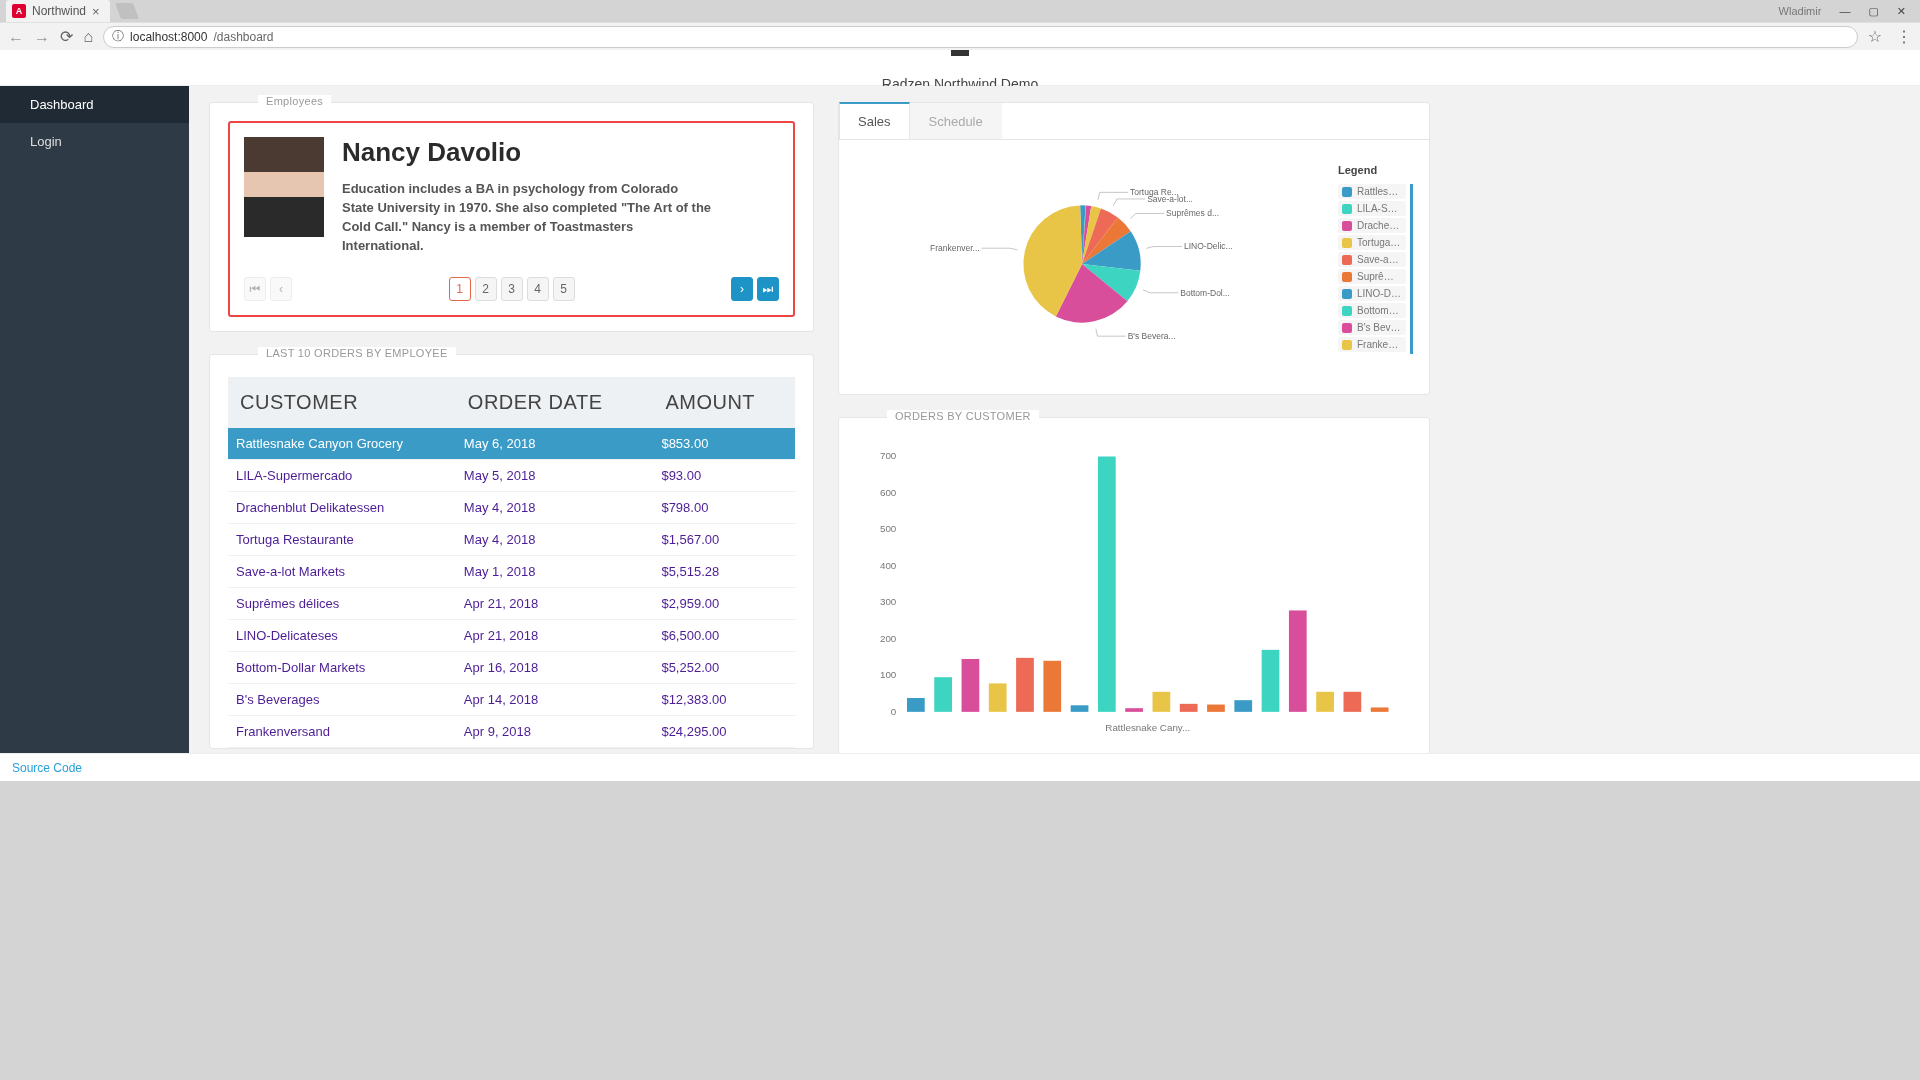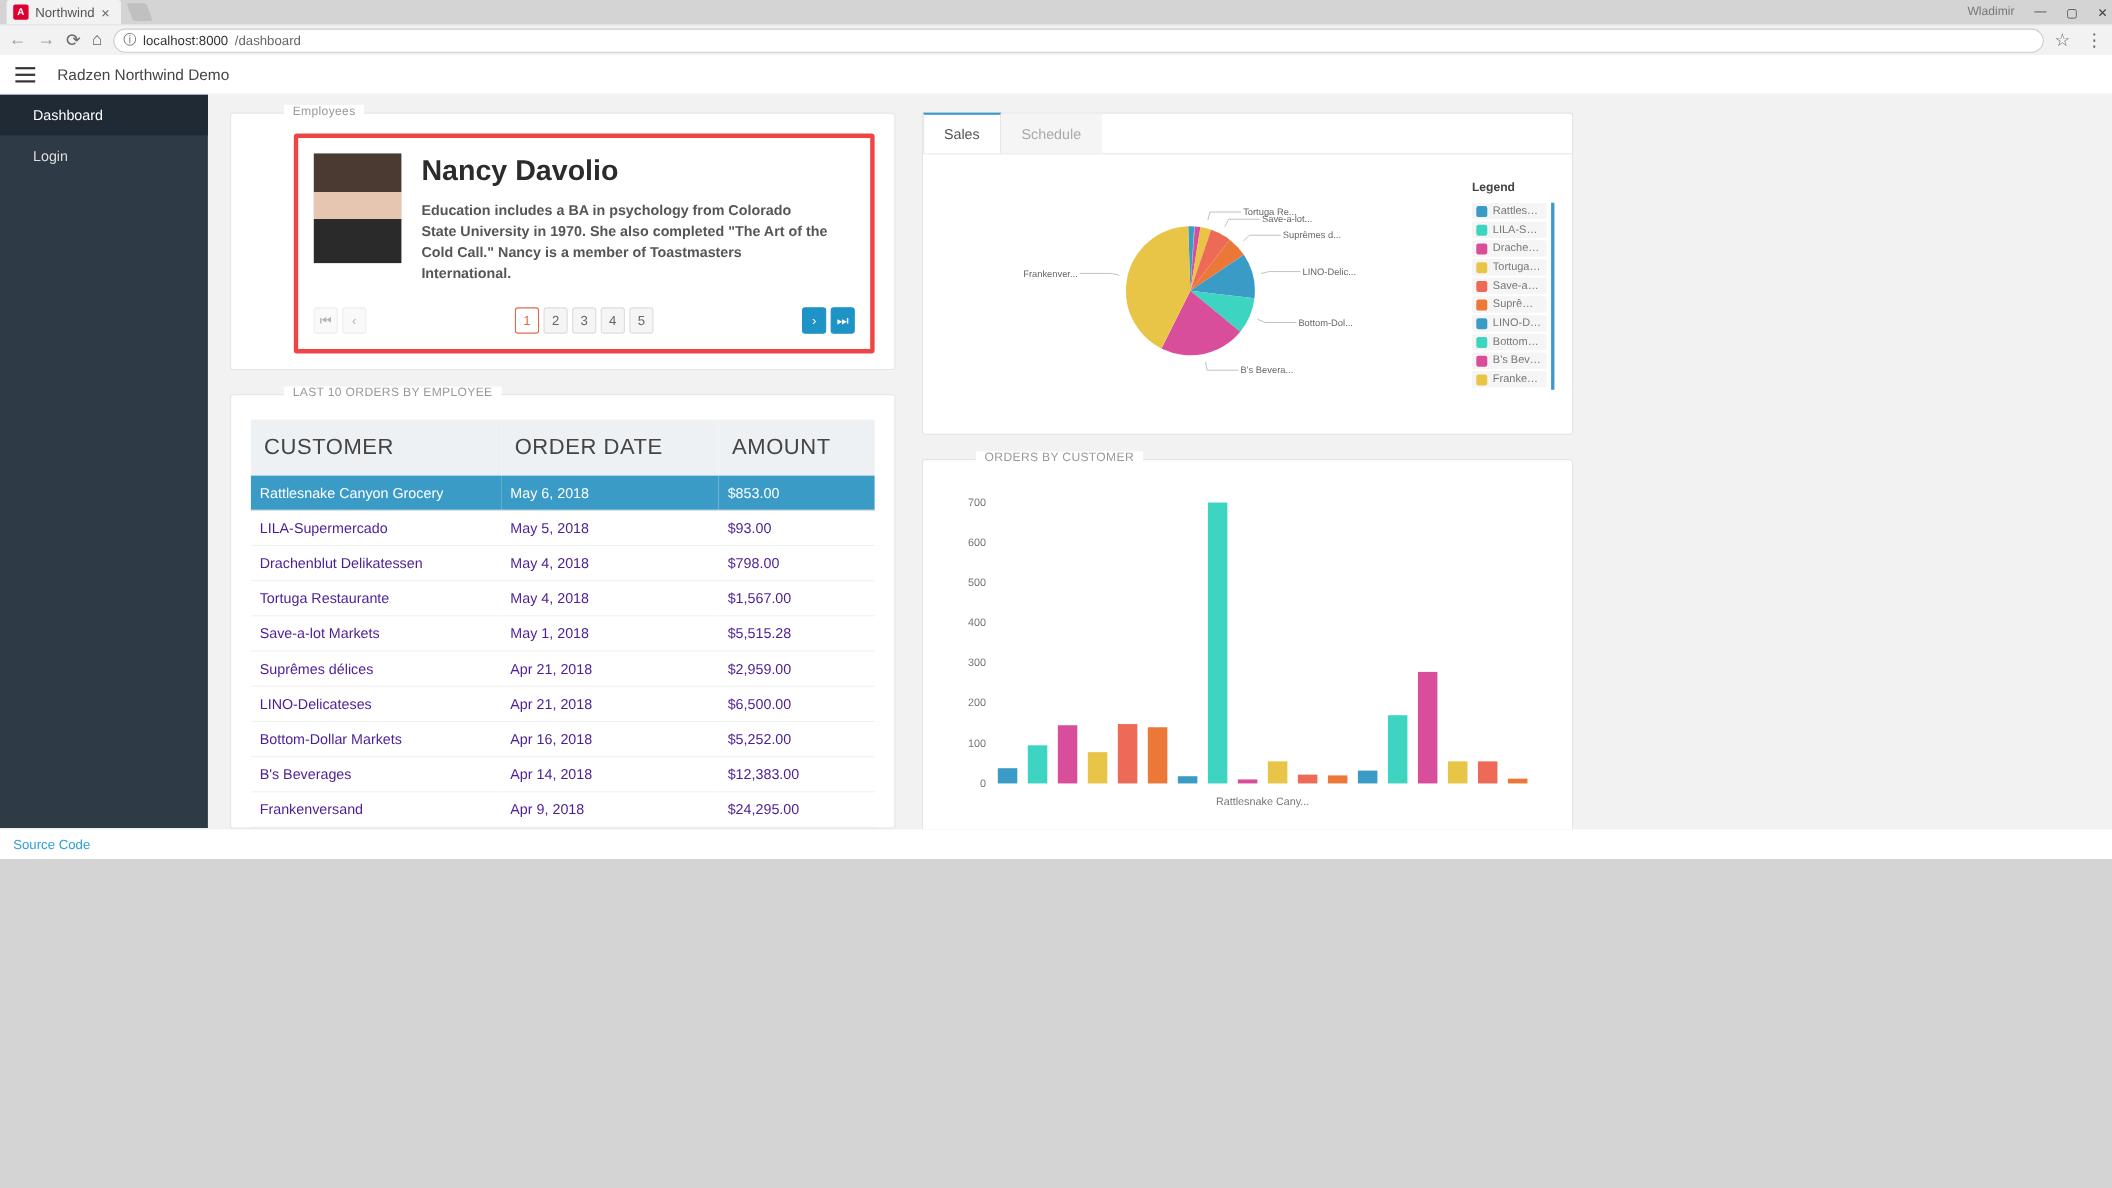--- a/index.html
+++ b/index.html
@@ -5,51 +5,51 @@
 * { margin: 0; padding: 0; box-sizing: border-box; }
 body { font-family: "Segoe UI", Arial, sans-serif; background: #d4d4d4; font-size: 13px; color: #444; }
 
 
 .browser-chrome { background: #d4d4d4; }
 .tab-bar { display: flex; align-items: center; height: 22px; padding-left: 6px; }
 .tab { display: flex; align-items: center; background: #f2f2f2; height: 22px; padding: 0 10px 0 6px; border-top-left-radius: 3px; border-top-right-radius: 3px; gap: 6px; font-size: 12px; color: #555; }
 .tab .favicon { width: 14px; height: 14px; background: #dd0031; border-radius: 2px; display: flex; align-items: center; justify-content: center; color: #fff; font-size: 9px; font-weight: bold; }
 .tab .close { color: #666; font-size: 13px; cursor: pointer; }
 .new-tab { width: 18px; height: 16px; background: #c0c0c0; display: flex; align-items: center; justify-content: center; font-size: 14px; color: #666; margin-left: 8px; border-radius: 2px; transform: skewX(20deg); }
-.win-ctrl { margin-left: auto; display: flex; align-items: center; gap: 18px; padding-right: 4px; color: #444; font-size: 11px; }
+.win-ctrl { margin-left: auto; display: flex; align-items: center; gap: 18px; padding-right: 14px; color: #444; font-size: 11px; }
 .win-ctrl .user { font-size: 11px; color: #777; }
 .addr-bar { display: flex; align-items: center; background: #f2f2f2; height: 28px; padding: 0 8px; gap: 10px; border-top: 1px solid #e0e0e0; }
 .addr-bar .nav { color: #999; font-size: 16px; }
 .addr-bar .nav.on { color: #666; }
 .addr-bar .url { flex: 1; display: flex; align-items: center; height: 22px; background: #fff; border: 1px solid #ccc; border-radius: 12px; padding: 0 8px; font-size: 12px; color: #666; gap: 6px; }
 .addr-bar .url .sec { font-size: 12px; }
 .addr-bar .right { display: flex; gap: 14px; color: #666; font-size: 16px; }
 
 
 .app { background: #fff; height: 731px; display: flex; flex-direction: column; }
-.topbar { display: flex; align-items: center; height: 36px; border-bottom: 1px solid #eee; padding: 0 14px; gap: 20px; }
+.topbar { display: flex; align-items: center; height: 36px; border-bottom: 1px solid #eee; padding: 0 14px; gap: 20px; flex-direction: column; }
 .hamburger { width: 18px; height: 14px; display: flex; flex-direction: column; justify-content: space-between; cursor: pointer; }
 .hamburger span { height: 2px; background: #333; }
 .app-title { font-size: 14px; color: #444; }
 
 .main { flex: 1; display: flex; overflow: hidden; }
 .sidebar { width: 189px; background: #2e3a46; color: #fff; }
 .sidebar .item { padding: 11px 30px; font-size: 13px; color: #ddd; cursor: pointer; }
 .sidebar .item.active { background: #1f2a35; color: #fff; }
 .content { flex: 1; background: #f2f2f2; padding: 16px 20px; overflow: auto; display: flex; gap: 24px; }
 
 .left-col { width: 605px; display: flex; flex-direction: column; gap: 22px; }
 .right-col { width: 592px; display: flex; flex-direction: column; gap: 22px; }
 
 .card { background: #fff; border: 1px solid #e5e5e5; border-radius: 3px; position: relative; }
 .fieldset-label { position: absolute; top: -8px; left: 18px; background: #fff; padding: 0 8px; font-size: 11px; color: #999; letter-spacing: .3px; margin-left: 30px; }
 
 
 .emp-card { padding: 18px 18px 14px; }
-.emp-inner { border: 4px solid #ef4444; border-radius: 3px; padding: 14px; margin-left: 39px; }
+.emp-inner { border: 2px solid #ef4444; border-radius: 3px; padding: 14px; }
 .emp-top { display: flex; gap: 18px; }
 .avatar { width: 80px; height: 100px; background: #ddd; position: relative; overflow: hidden; }
 .avatar::before { content: ""; position: absolute; inset: 0; background: linear-gradient(180deg, #4a3a32 0%, #4a3a32 35%, #e6c6b0 35%, #e6c6b0 60%, #2a2a2a 60%); }
 .emp-info h1 { font-size: 26px; font-weight: 700; color: #2b2b2b; margin-bottom: 12px; }
 .emp-info p { font-size: 13px; color: #555; line-height: 1.45; font-weight: 600; max-width: 370px; }
 .pager { display: flex; align-items: center; gap: 4px; margin-top: 22px; }
 .pg { width: 22px; height: 24px; display: flex; align-items: center; justify-content: center; border: 1px solid #ddd; border-radius: 3px; background: #f5f5f5; font-size: 12px; color: #666; cursor: pointer; }
 .pg.dis { opacity: .5; cursor: default; }
 .pg.active { color: #e06a4a; border-color: #e06a4a; background: #fff; }
 .pg-spacer { flex: 1; }

